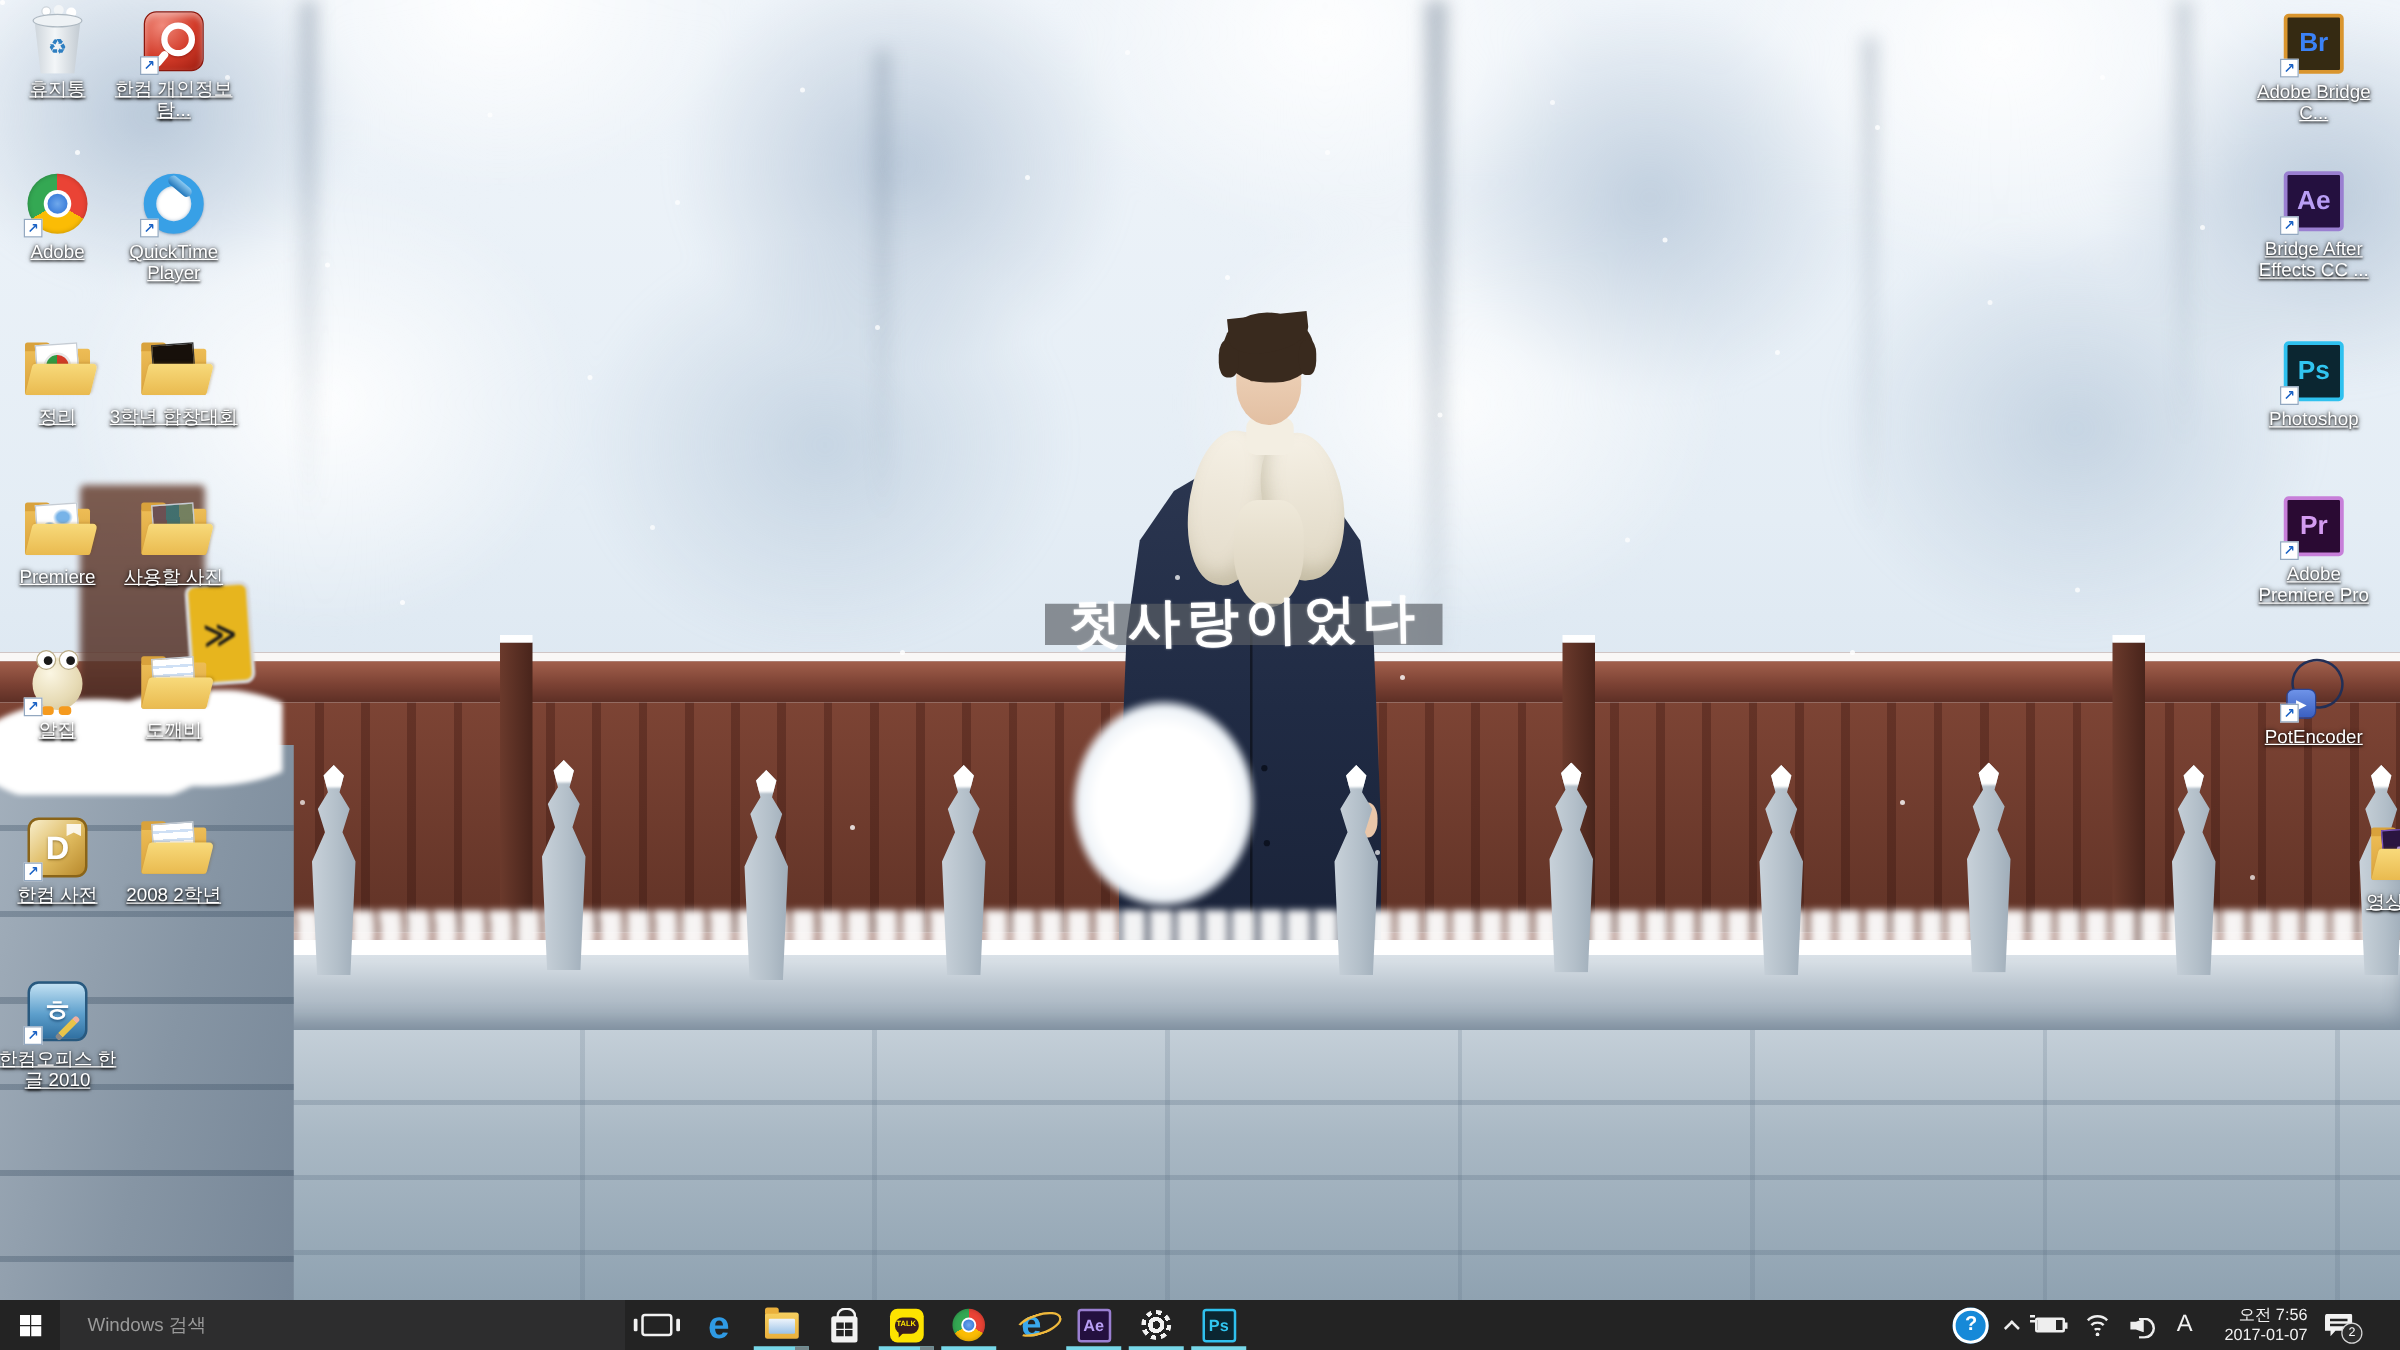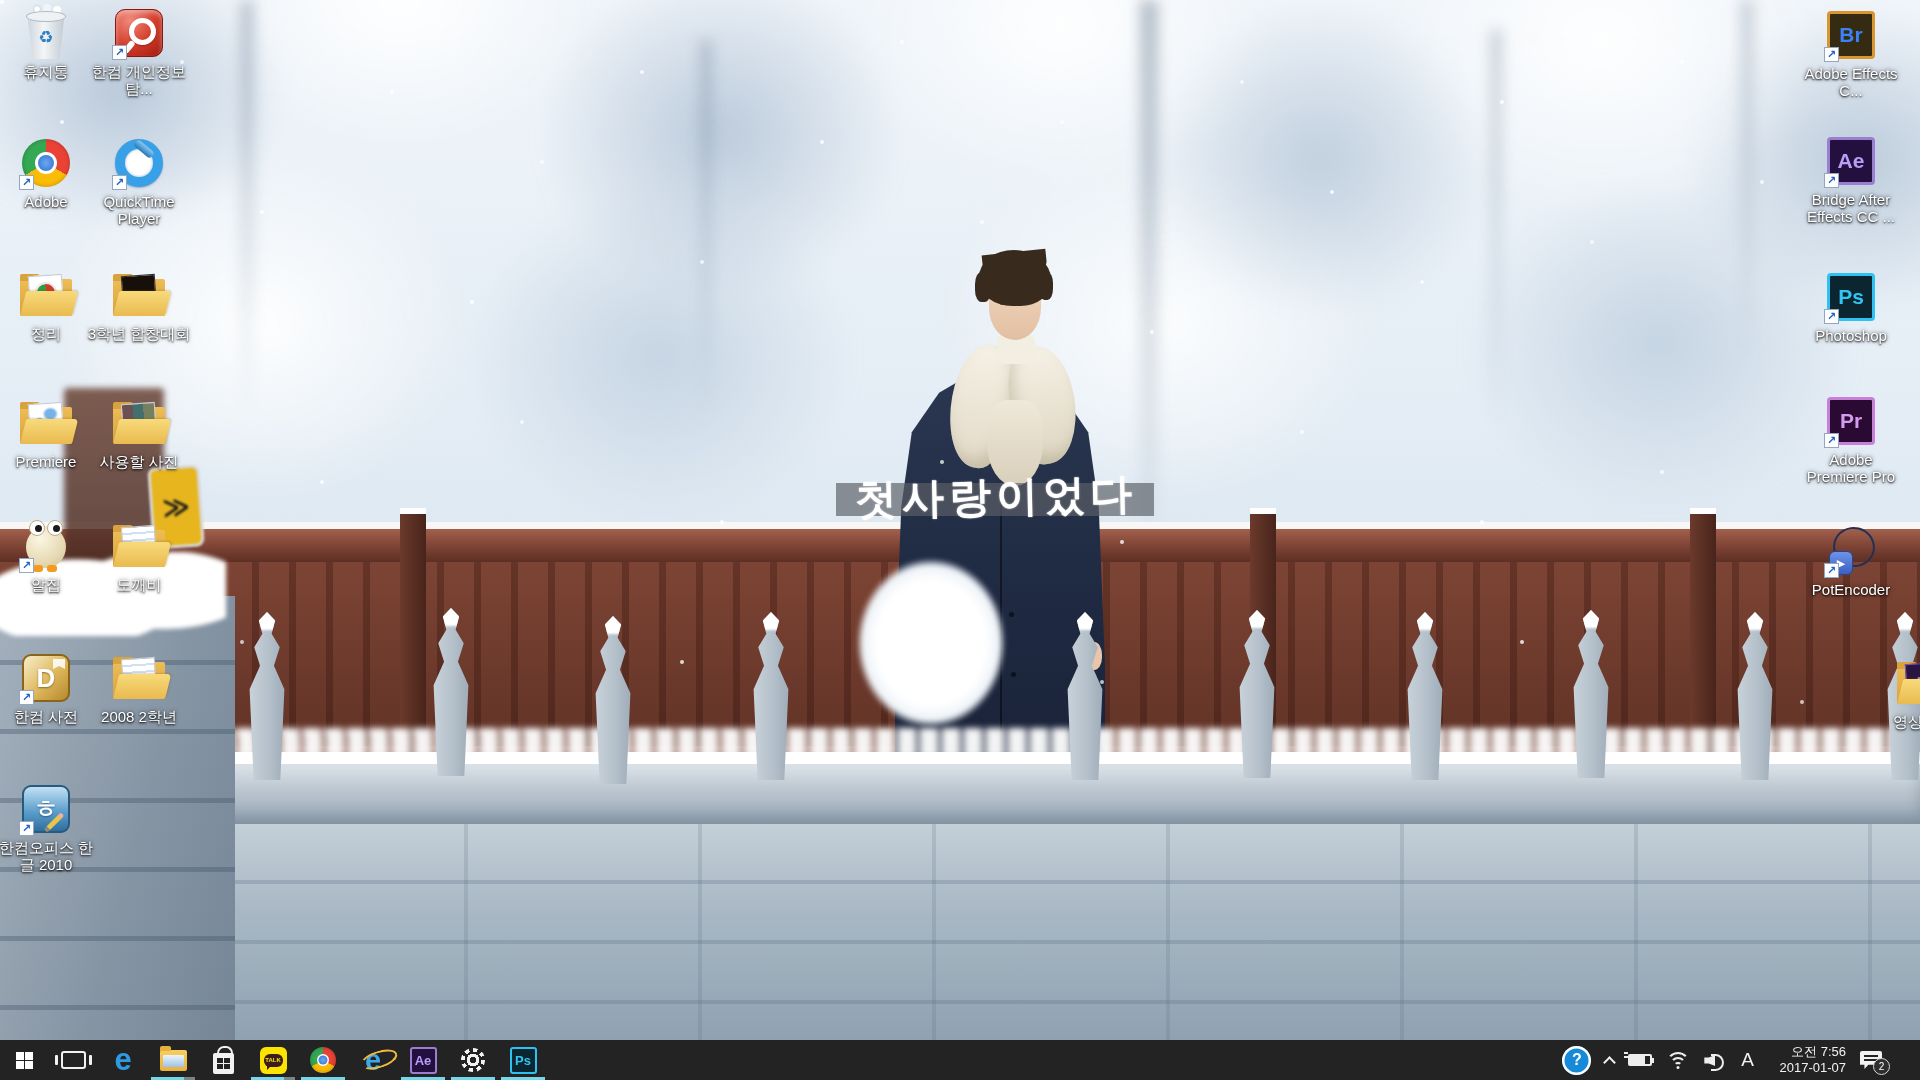--- a/index.html
+++ b/index.html
@@ -144,21 +144,21 @@
       1120px 540px 0 rgba(255,255,255,.8),1300px 430px 0 rgba(255,255,255,.7),
       1480px 520px 0 rgba(255,255,255,.8),1660px 470px 0 rgba(255,255,255,.75),
       1840px 430px 0 rgba(255,255,255,.8),240px 640px 0 rgba(255,255,255,.7),
       680px 660px 0 rgba(255,255,255,.8),1100px 680px 0 rgba(255,255,255,.7),
       1520px 640px 0 rgba(255,255,255,.8),1800px 700px 0 rgba(255,255,255,.7); }
 
   
   .dicon { position:absolute; width:110px; display:flex; flex-direction:column; align-items:center; gap:3px; }
   .dicon .ico { width:54px; height:54px; position:relative; display:flex; align-items:center; justify-content:center; }
   .dicon .lbl { font-size:15px; color:#fff; text-align:center; line-height:17px; max-width:106px;
-    text-shadow:0 1px 2px rgba(0,0,0,.95),0 0 4px rgba(0,0,0,.7); }
+    text-shadow:0 1px 2px rgba(0,0,0,.95),0 0 4px rgba(0,0,0,.7);text-decoration:underline; }
   .sarrow { position:absolute; left:0px; bottom:0px; width:15px; height:15px; background:#fff;
     border:1px solid #93a8c0; display:flex; align-items:center; justify-content:center;
     font-size:11px; font-weight:bold; color:#1a62c5; z-index:3; }
 
   .folder { width:52px; height:42px; position:relative; }
   .folder .back { position:absolute; left:0; top:5px; width:52px; height:37px;
     background:linear-gradient(#edbd56,#d9a23c); border-radius:2px; }
   .folder .back::before { content:""; position:absolute; top:-5px; left:0; width:20px; height:7px;
     background:#d9a23c; border-radius:2px 3px 0 0; }
   .folder .paper { position:absolute; left:9px; top:1px; width:34px; height:36px;
@@ -533,21 +533,21 @@
         <span class="sarrow">↗</span>
         </div>
       <div class="lbl">한컴오피스 한글 2010</div>
     </div>
 
     <div class="dicon" style="left:1796px;top:8px">
       <div class="ico">
           <div class="atile t-br">Br</div>
         <span class="sarrow">↗</span>
         </div>
-      <div class="lbl">Adobe Effects C...</div>
+      <div class="lbl">Adobe Bridge C...</div>
     </div>
 
     <div class="dicon" style="left:1796px;top:134px">
       <div class="ico">
           <div class="atile t-ae">Ae</div>
         <span class="sarrow">↗</span>
         </div>
       <div class="lbl">Bridge After Effects CC ...</div>
     </div>
 
@@ -586,20 +586,23 @@
             <div class="front"></div>
           </div>
         </div>
       <div class="lbl">영상작업</div>
     </div>
   </div>
 
   <div class="taskbar">
     <div class="start">
       <div class="winlogo"></div>
+    </div>
+    <div class="searchbox">
+      <span>Windows 검색</span>
     </div>
 
     <div class="tslots">
       <div class="tslot">
         <div class="tview"></div>
       </div>
       <div class="tslot">
         <span class="edge-e">e</span>
       </div>
       <div class="tslot run seg">

